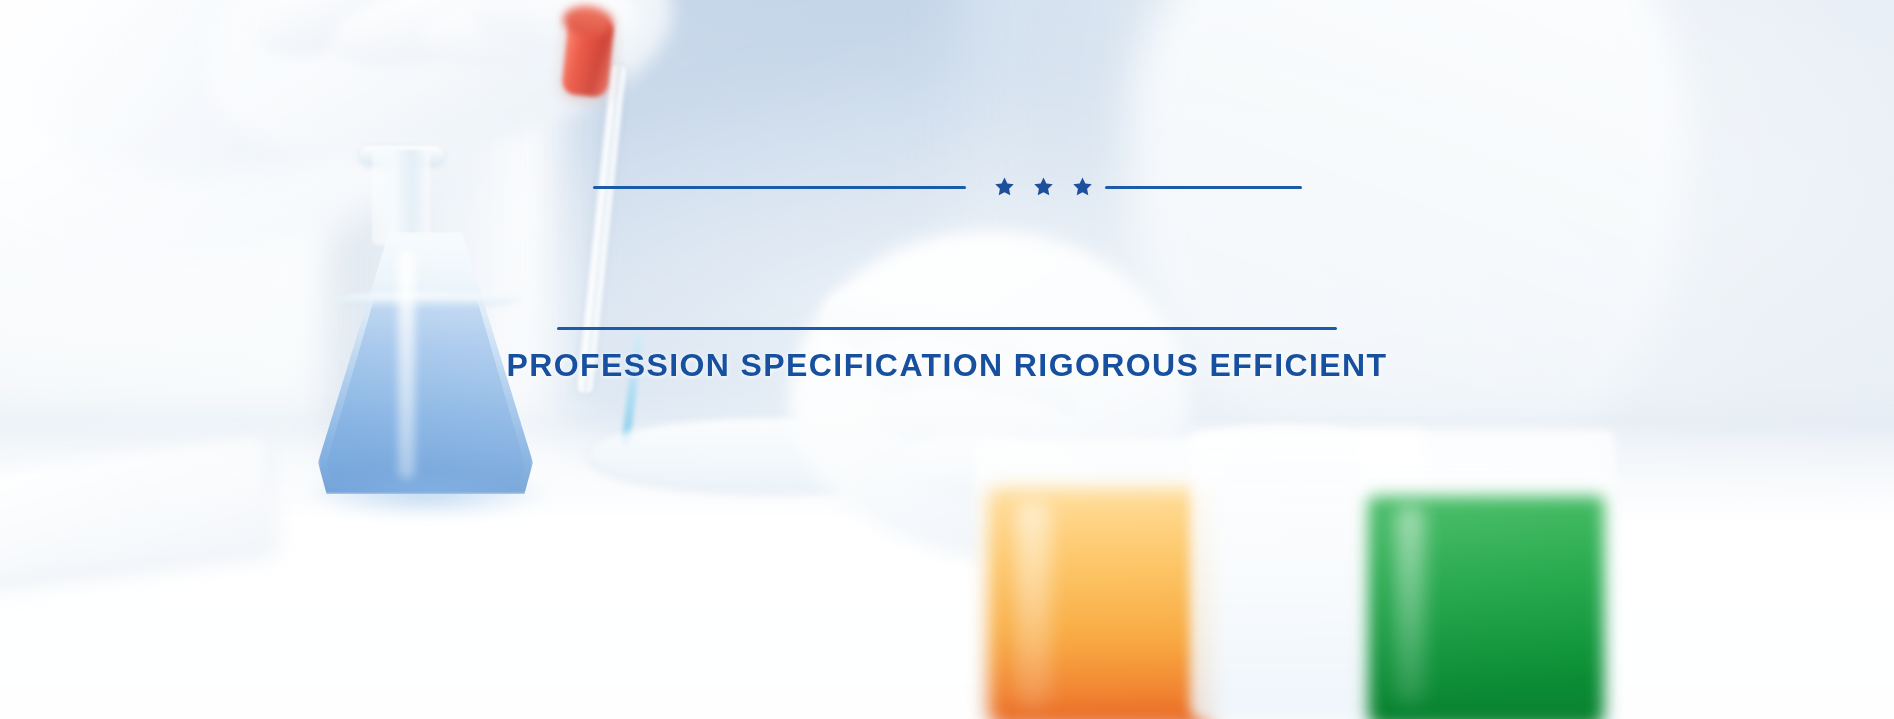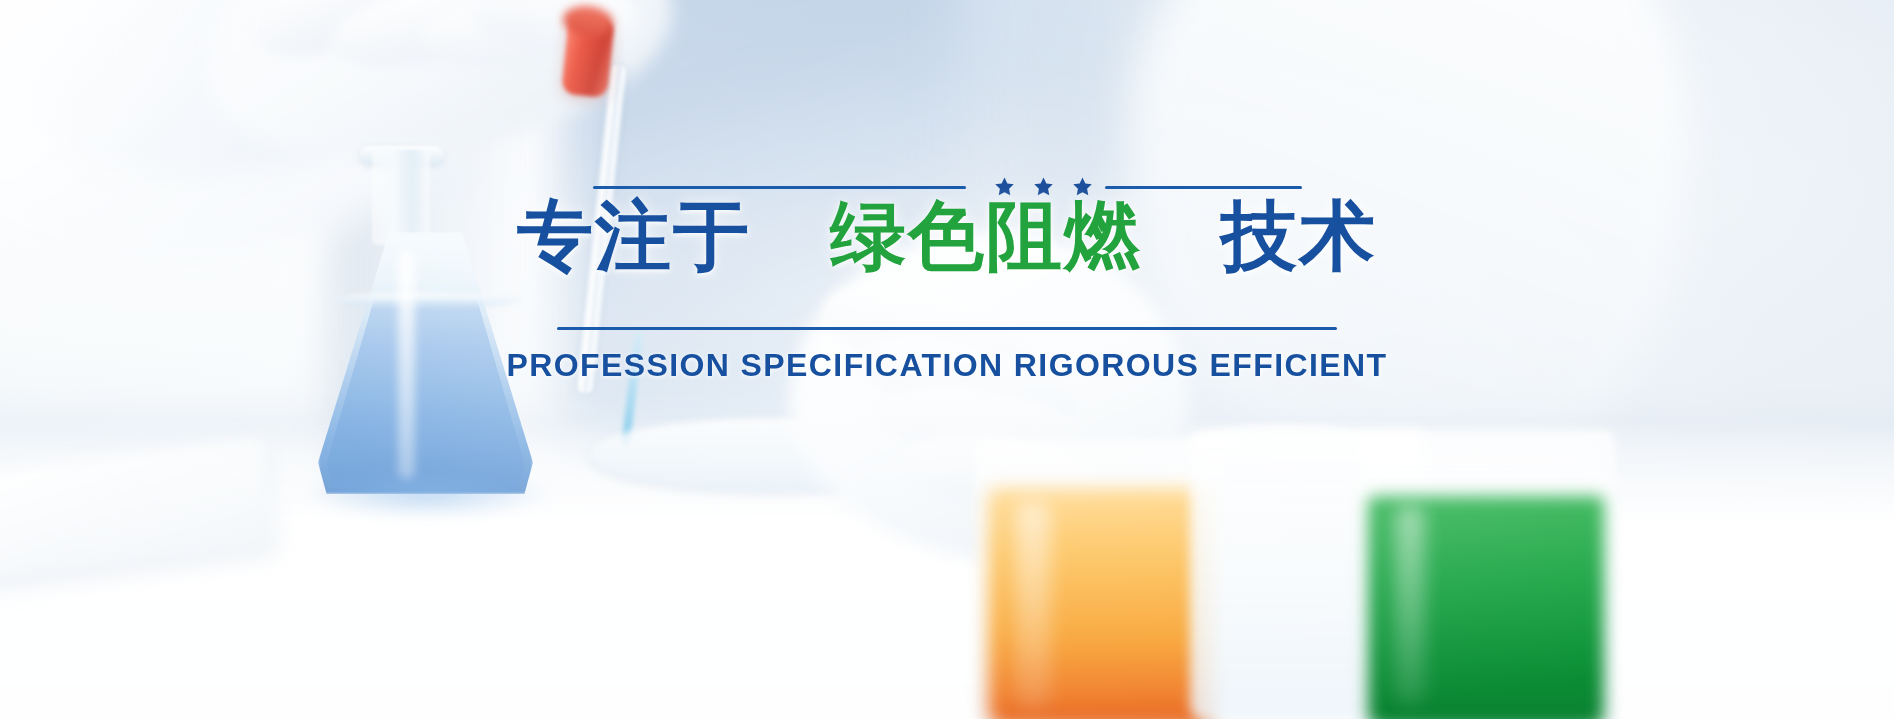--- a/index.html
+++ b/index.html
@@ -390,27 +390,20 @@
         <svg class="star" viewBox="0 0 24 24" aria-hidden="true">
           <path d="M12 1.6l3.1 6.6 7 .9-5.1 4.9 1.3 7.1L12 17.6 5.7 21.1 7 14l-5.1-4.9 7-.9z" fill="#1c4f9c"></path>
         </svg>
         <svg class="star" viewBox="0 0 24 24" aria-hidden="true">
           <path d="M12 1.6l3.1 6.6 7 .9-5.1 4.9 1.3 7.1L12 17.6 5.7 21.1 7 14l-5.1-4.9 7-.9z" fill="#1c4f9c"></path>
         </svg>
       </span>
       <span class="rule rule-right"></span>
     </div>
 
-    <h1 class="title">
-      <span class="blue">专注于</span>
-      <span class="sp"></span>
-      <span class="green">绿色阻燃</span>
-      <span class="sp"></span>
-      <span class="blue">技术</span>
-    </h1>
 
     <div class="underline"></div>
 
     <div class="eng">PROFESSION SPECIFICATION RIGOROUS EFFICIENT</div>
 
 
   </div>
 </div>
 
 </body></html>

